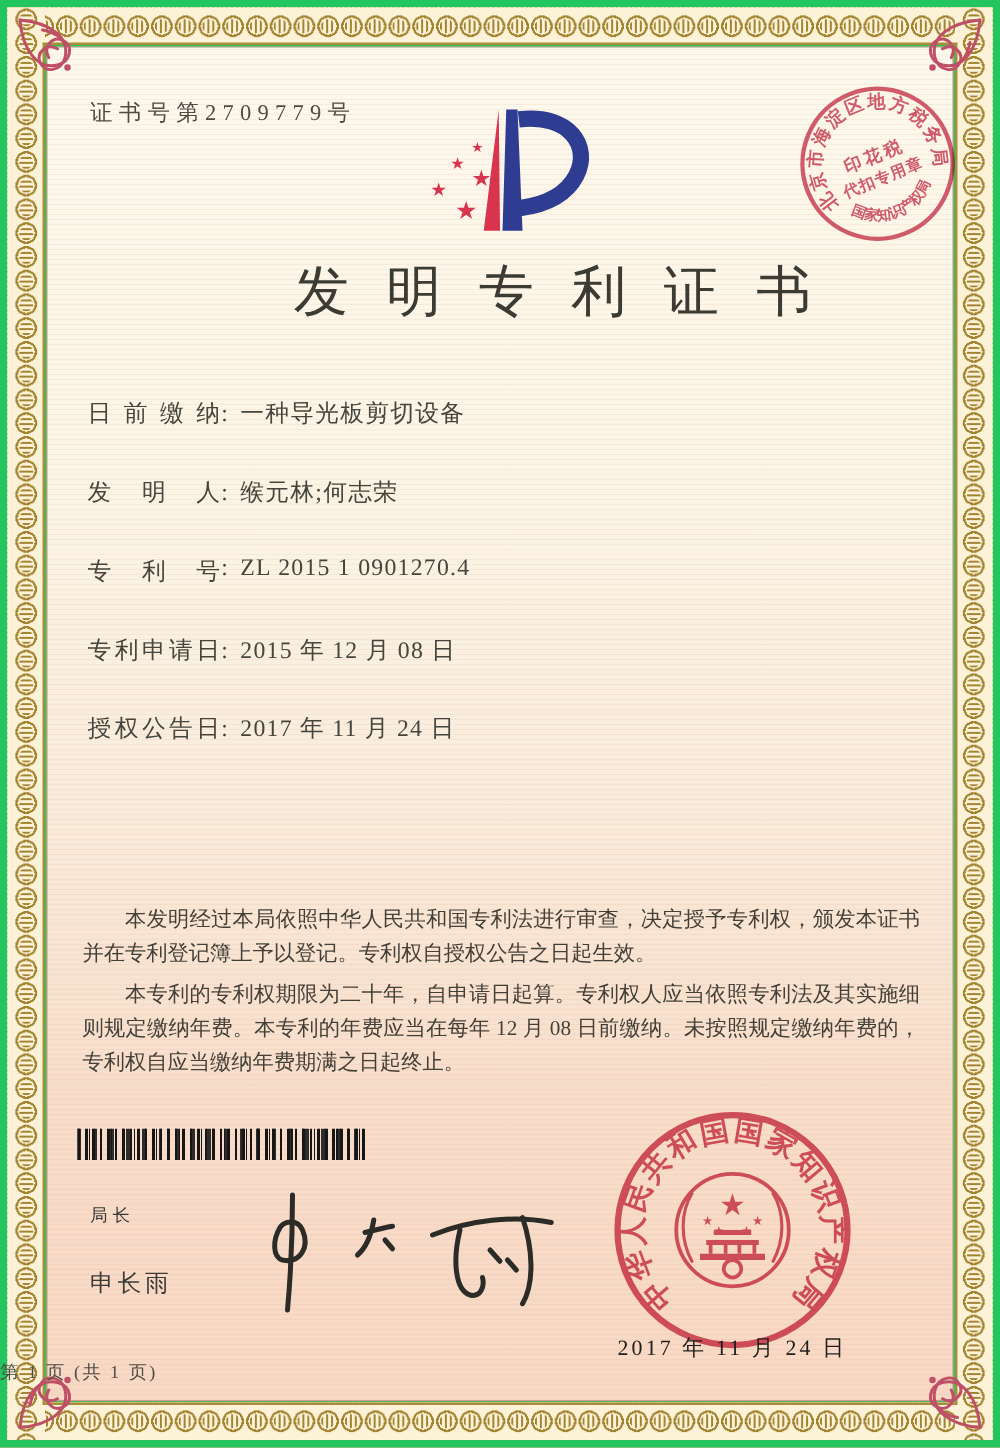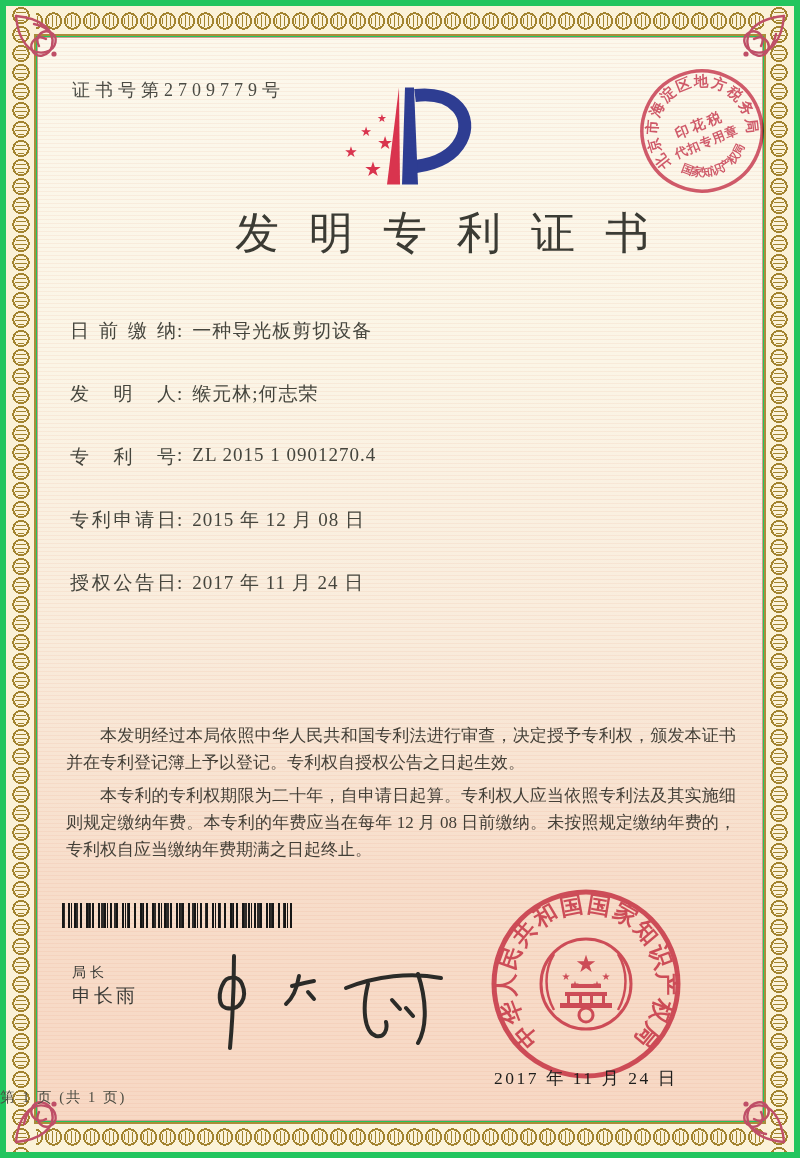--- a/index.html
+++ b/index.html
@@ -71,21 +71,21 @@
   .barcode {
     position:absolute; left:62px; top:903px; width:231px; height:25px;
     background-image:
       repeating-linear-gradient(90deg,#161616 0 2px,rgba(0,0,0,0) 2px 6px),
       repeating-linear-gradient(90deg,#161616 0 1px,rgba(0,0,0,0) 1px 9px),
       repeating-linear-gradient(90deg,rgba(25,25,25,.9) 0 3px,rgba(0,0,0,0) 3px 13px);
   }
 
   .signer { position:absolute; left:72px; top:964px; font-family:"Liberation Sans","DejaVu Sans",sans-serif; color:#3a3a36; }
   .signer .line1 { font-size:14px; letter-spacing:4px; }
-  .signer .line2 { margin-top:1px; font-size:19px; letter-spacing:3px; }
+  .signer .line2 { margin-top:32px; font-size:19px; letter-spacing:3px; }
 
   .signature { position:absolute; left:196px; top:948px; width:262px; height:106px; }
 
   .seal { position:absolute; left:488px; top:886px; width:196px; height:196px; opacity:.92; mix-blend-mode:multiply; }
   .seal-date { position:absolute; left:494px; top:1066px; font-size:17.5px; letter-spacing:2.5px; color:#1e1e1c; }
 
   .footer { position:absolute; left:0; top:1088px; width:100%; text-align:left; font-size:14.5px; letter-spacing:2px; color:#4b4b41; }
 
   svg text.hanzi { font-family:"Liberation Serif","DejaVu Serif",serif; font-weight:bold; }
   svg text.star { font-family:"DejaVu Sans",sans-serif; }

